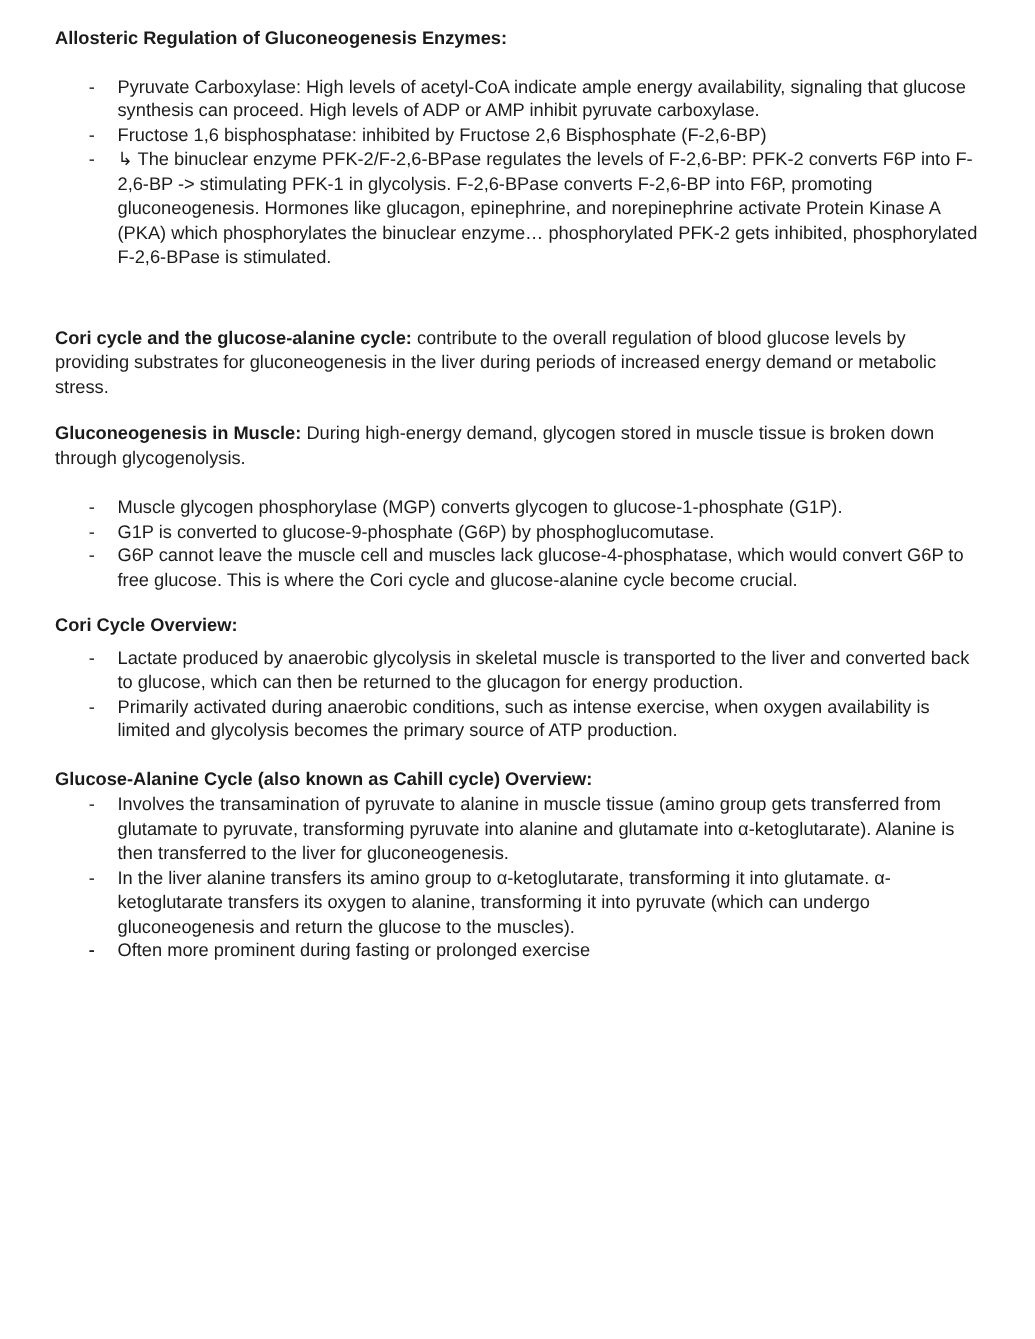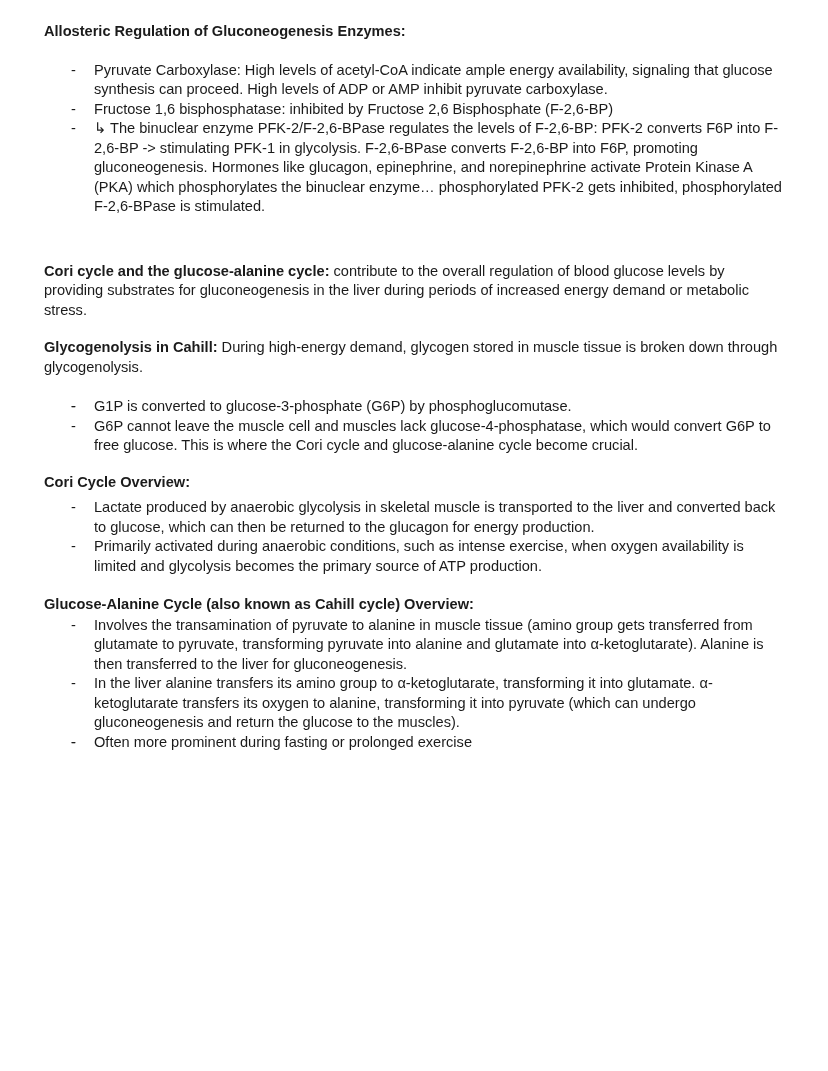--- a/index.html
+++ b/index.html
@@ -51,24 +51,24 @@
 
 <div class="page">
   <div id="doc">
       <p class="doc-heading"><span class="b">Allosteric Regulation of Gluconeogenesis Enzymes:</span></p>
       <ul class="doc-list">
         <li><span class="marker">-</span><span>Pyruvate Carboxylase: High levels of acetyl-CoA indicate ample energy availability, signaling that glucose synthesis can proceed. High levels of ADP or AMP inhibit pyruvate carboxylase.</span></li>
         <li><span class="marker">-</span><span>Fructose 1,6 bisphosphatase: inhibited by Fructose 2,6 Bisphosphate (F-2,6-BP)</span></li>
         <li><span class="marker">-</span><span>↳ The binuclear enzyme PFK-2/F-2,6-BPase regulates the levels of F-2,6-BP: PFK-2 converts F6P into F-2,6-BP -&gt; stimulating PFK-1 in glycolysis. F-2,6-BPase converts F-2,6-BP into F6P, promoting gluconeogenesis. Hormones like glucagon, epinephrine, and norepinephrine activate Protein Kinase A (PKA) which phosphorylates the binuclear enzyme… phosphorylated PFK-2 gets inhibited, phosphorylated F-2,6-BPase is stimulated.</span></li>
       </ul>
       <p class="doc-paragraph"><span class="b">Cori cycle and the glucose-alanine cycle:</span><span> contribute to the overall regulation of blood glucose levels by providing substrates for gluconeogenesis in the liver during periods of increased energy demand or metabolic stress.</span></p>
-      <p class="doc-paragraph"><span class="b">Glycogenolysis in Cahill:</span><span> During high-energy demand, glycogen stored in muscle tissue is broken down through glycogenolysis.</span></p>
+      <p class="doc-paragraph"><span class="b">Gluconeogenesis in Muscle:</span><span> During high-energy demand, glycogen stored in muscle tissue is broken down through glycogenolysis.</span></p>
       <ul class="doc-list">
-        <li><span class="marker">-</span></li>
-        <li><span class="marker">-</span><span>G1P is converted to glucose-3-phosphate (G6P) by phosphoglucomutase.</span></li>
+        <li><span class="marker">-</span><span>Muscle glycogen phosphorylase (MGP) converts glycogen to glucose-1-phosphate (G1P).</span></li>
+        <li><span class="marker">-</span><span>G1P is converted to glucose-9-phosphate (G6P) by phosphoglucomutase.</span></li>
         <li><span class="marker">-</span><span>G6P cannot leave the muscle cell and muscles lack glucose-4-phosphatase, which would convert G6P to free glucose. This is where the </span><span class="u">Cori cycle and glucose-alanine cycle</span><span> become crucial.</span></li>
       </ul>
       <p class="doc-heading"><span class="b">Cori Cycle Overview:</span></p>
       <ul class="doc-list">
         <li><span class="marker">-</span><span>Lactate produced by anaerobic glycolysis in skeletal muscle is transported to the liver and converted back to glucose, which can then be returned to the glucagon for energy production.</span></li>
         <li><span class="marker">-</span><span>Primarily activated during anaerobic conditions, such as intense exercise, when oxygen availability is limited and glycolysis becomes the primary source of ATP production.</span></li>
       </ul>
       <p class="doc-heading"><span class="b">Glucose-Alanine Cycle (also known as Cahill cycle) Overview:</span></p>
       <ul class="doc-list">
         <li><span class="marker">-</span><span>Involves the transamination of pyruvate to alanine in muscle tissue (amino group gets transferred from glutamate to pyruvate, transforming pyruvate into alanine and glutamate into α-ketoglutarate). Alanine is then transferred to the liver for gluconeogenesis.</span></li>

